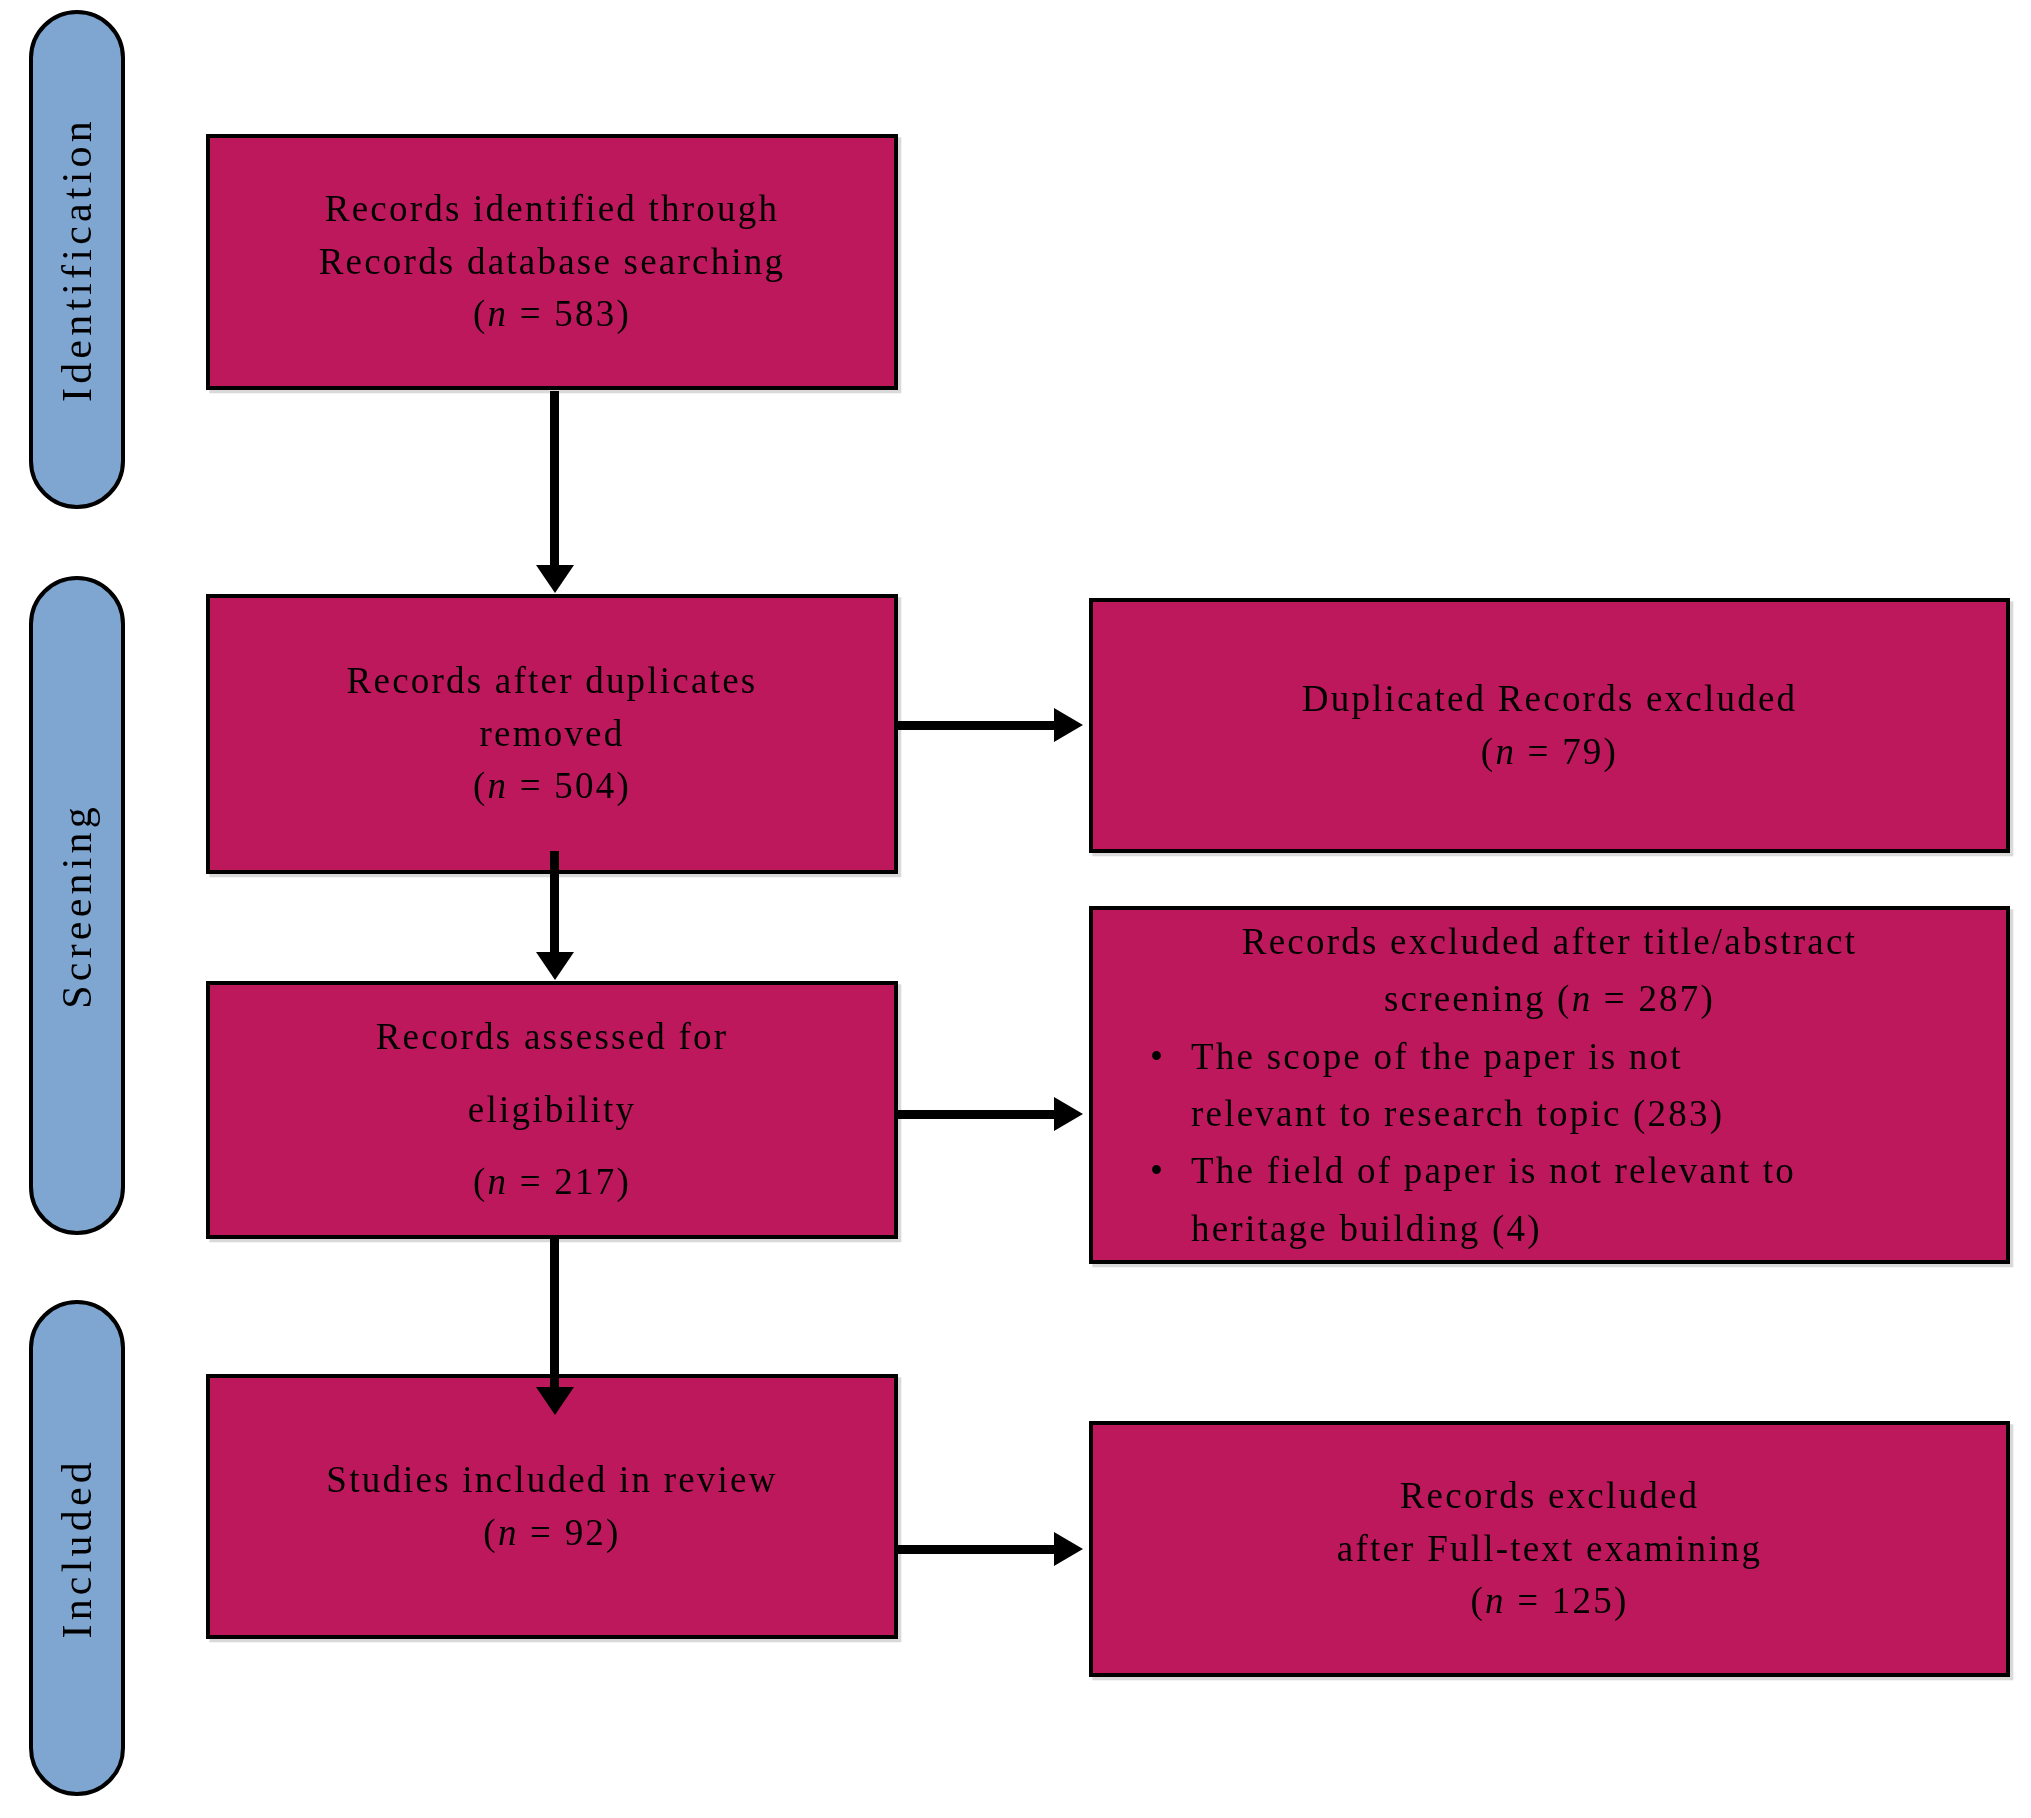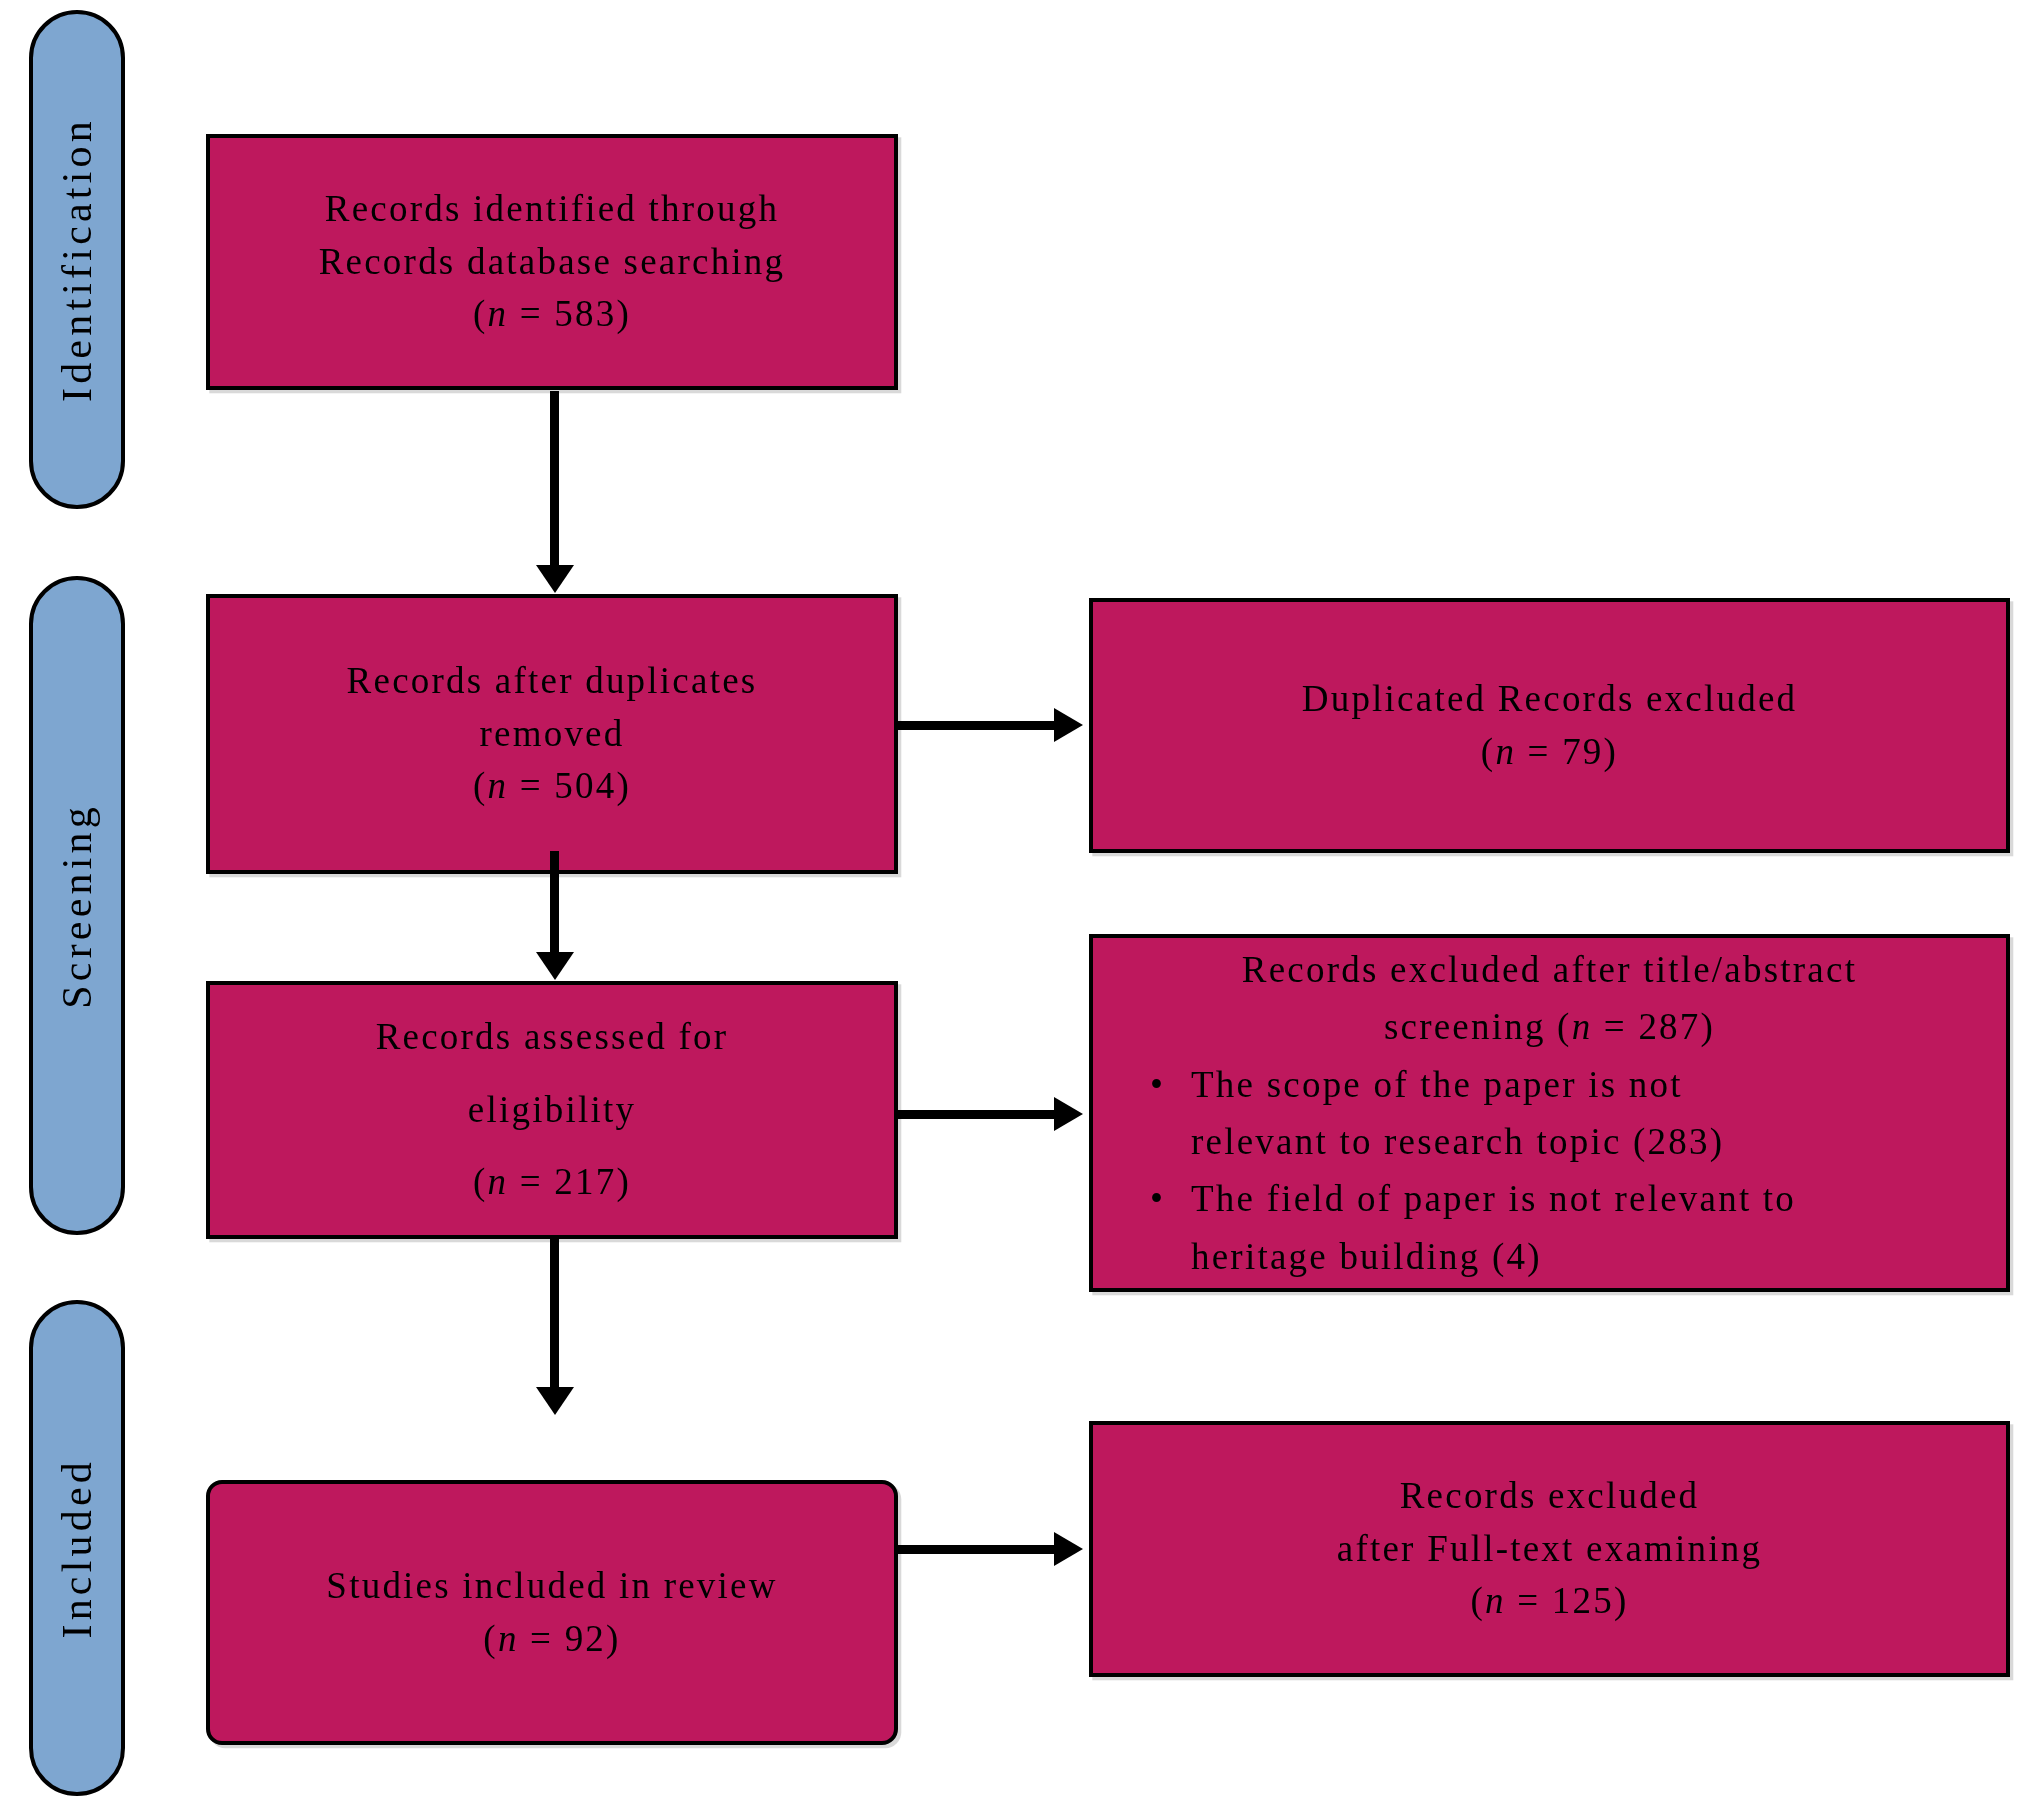--- a/index.html
+++ b/index.html
@@ -39,30 +39,29 @@
     text-align:center;
     font-size:37px;
     line-height:1.42;
     letter-spacing:0.06em;
   }
   .fbox.left{left:206px;width:692px;}
   .fbox.right{left:1089px;width:921px;}
   #box-identified{top:134px;height:256px;}
   #box-duplicates-removed{top:594px;height:280px;}
   #box-assessed{top:981px;height:258px;gap:20px;}
-  #box-included-studies{top:1480px;height:265px;border-radius:16px;}
+  #box-included-studies{top:1374px;height:265px;}
   #box-dup-excluded{top:598px;height:255px;}
   #box-title-abstract-excluded{
     top:906px;height:358px;
     justify-content:center;
     align-items:stretch;
     text-align:left;
     line-height:1.55;
     padding:8.1px 34px;
-    margin-top:28px;
   }
   #box-fulltext-excluded{top:1421px;height:256px;}
   .center-line{text-align:center;}
   .it{font-style:italic;}
   .bullet{display:flex;align-items:flex-start;padding-left:23px;}
   .bullet .dot{flex:none;width:41px;}
   .bullet .txt{display:block;}
   .bline{display:block;}
   
   .shaft-v{position:absolute;width:9px;background:#000;}

